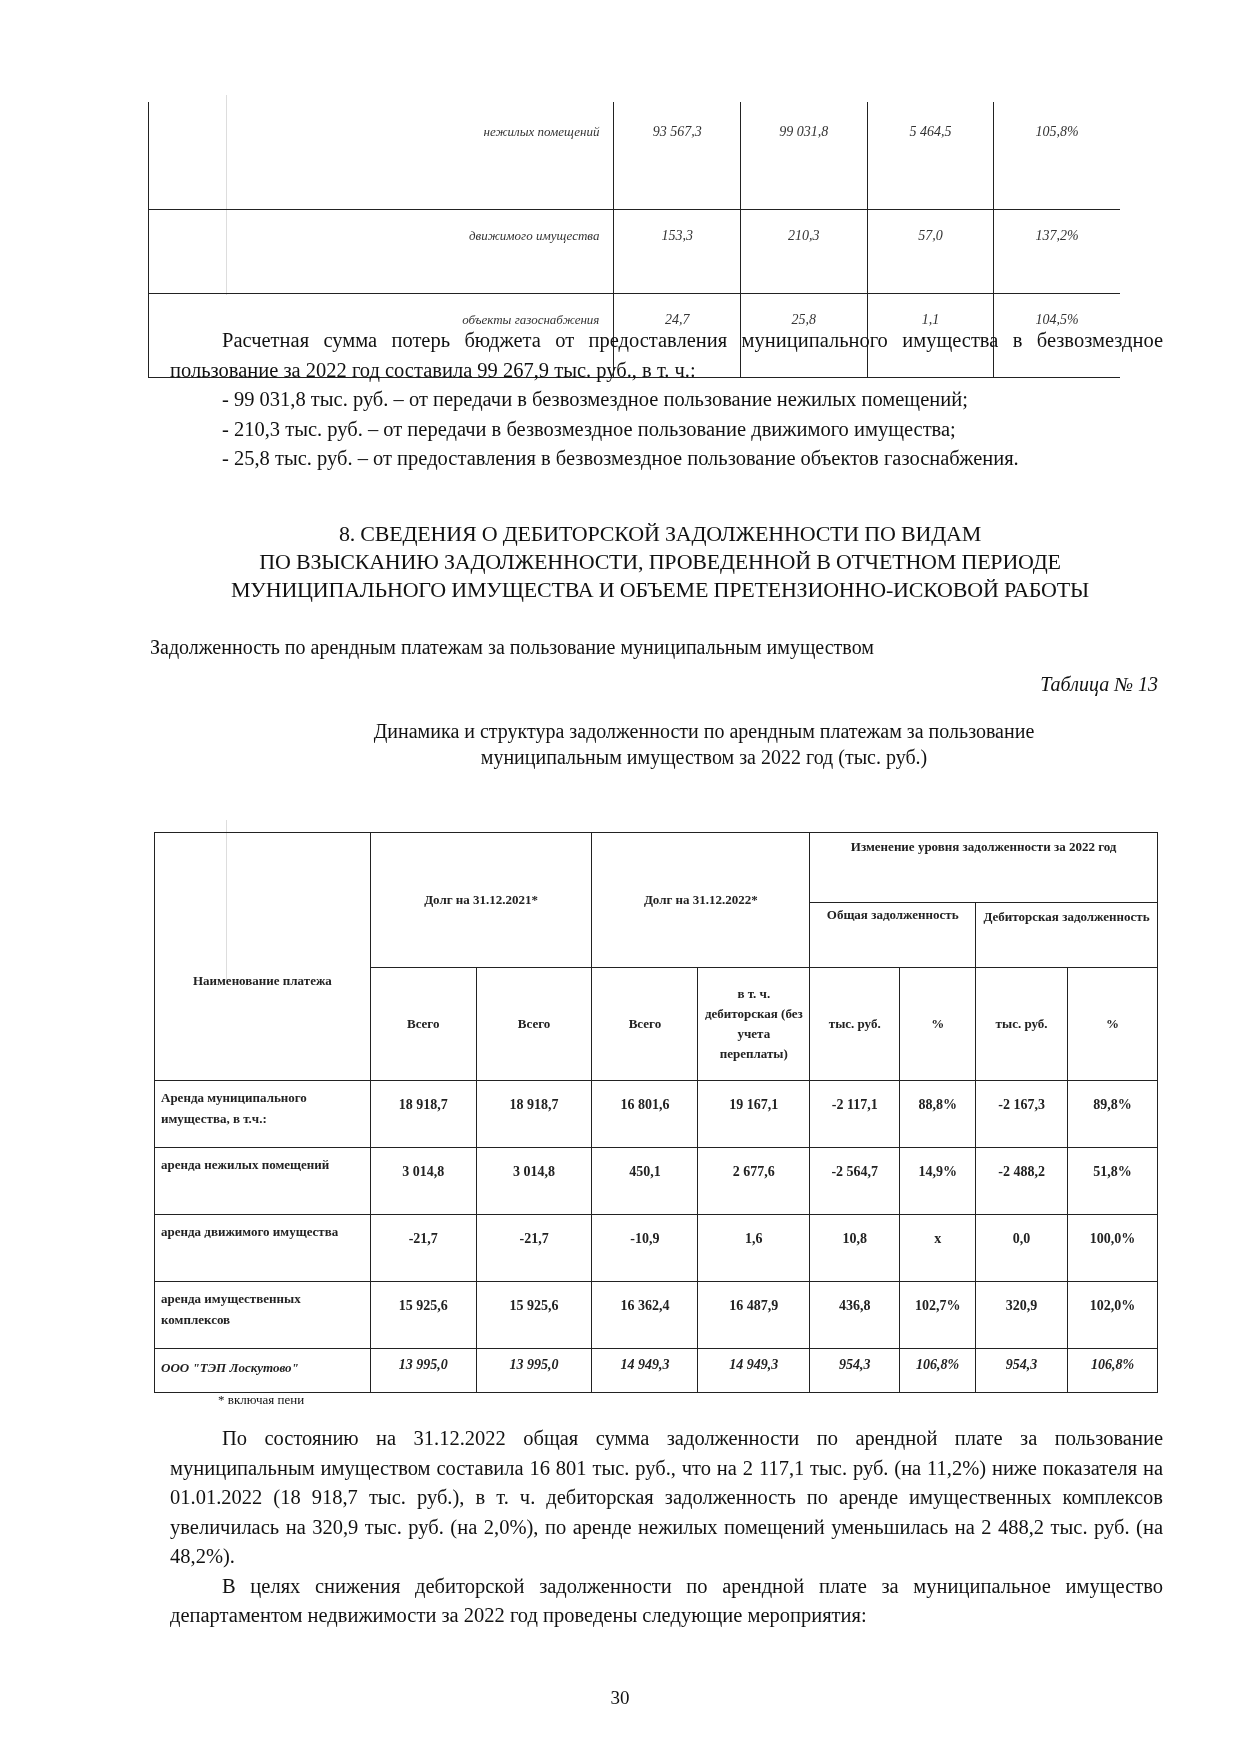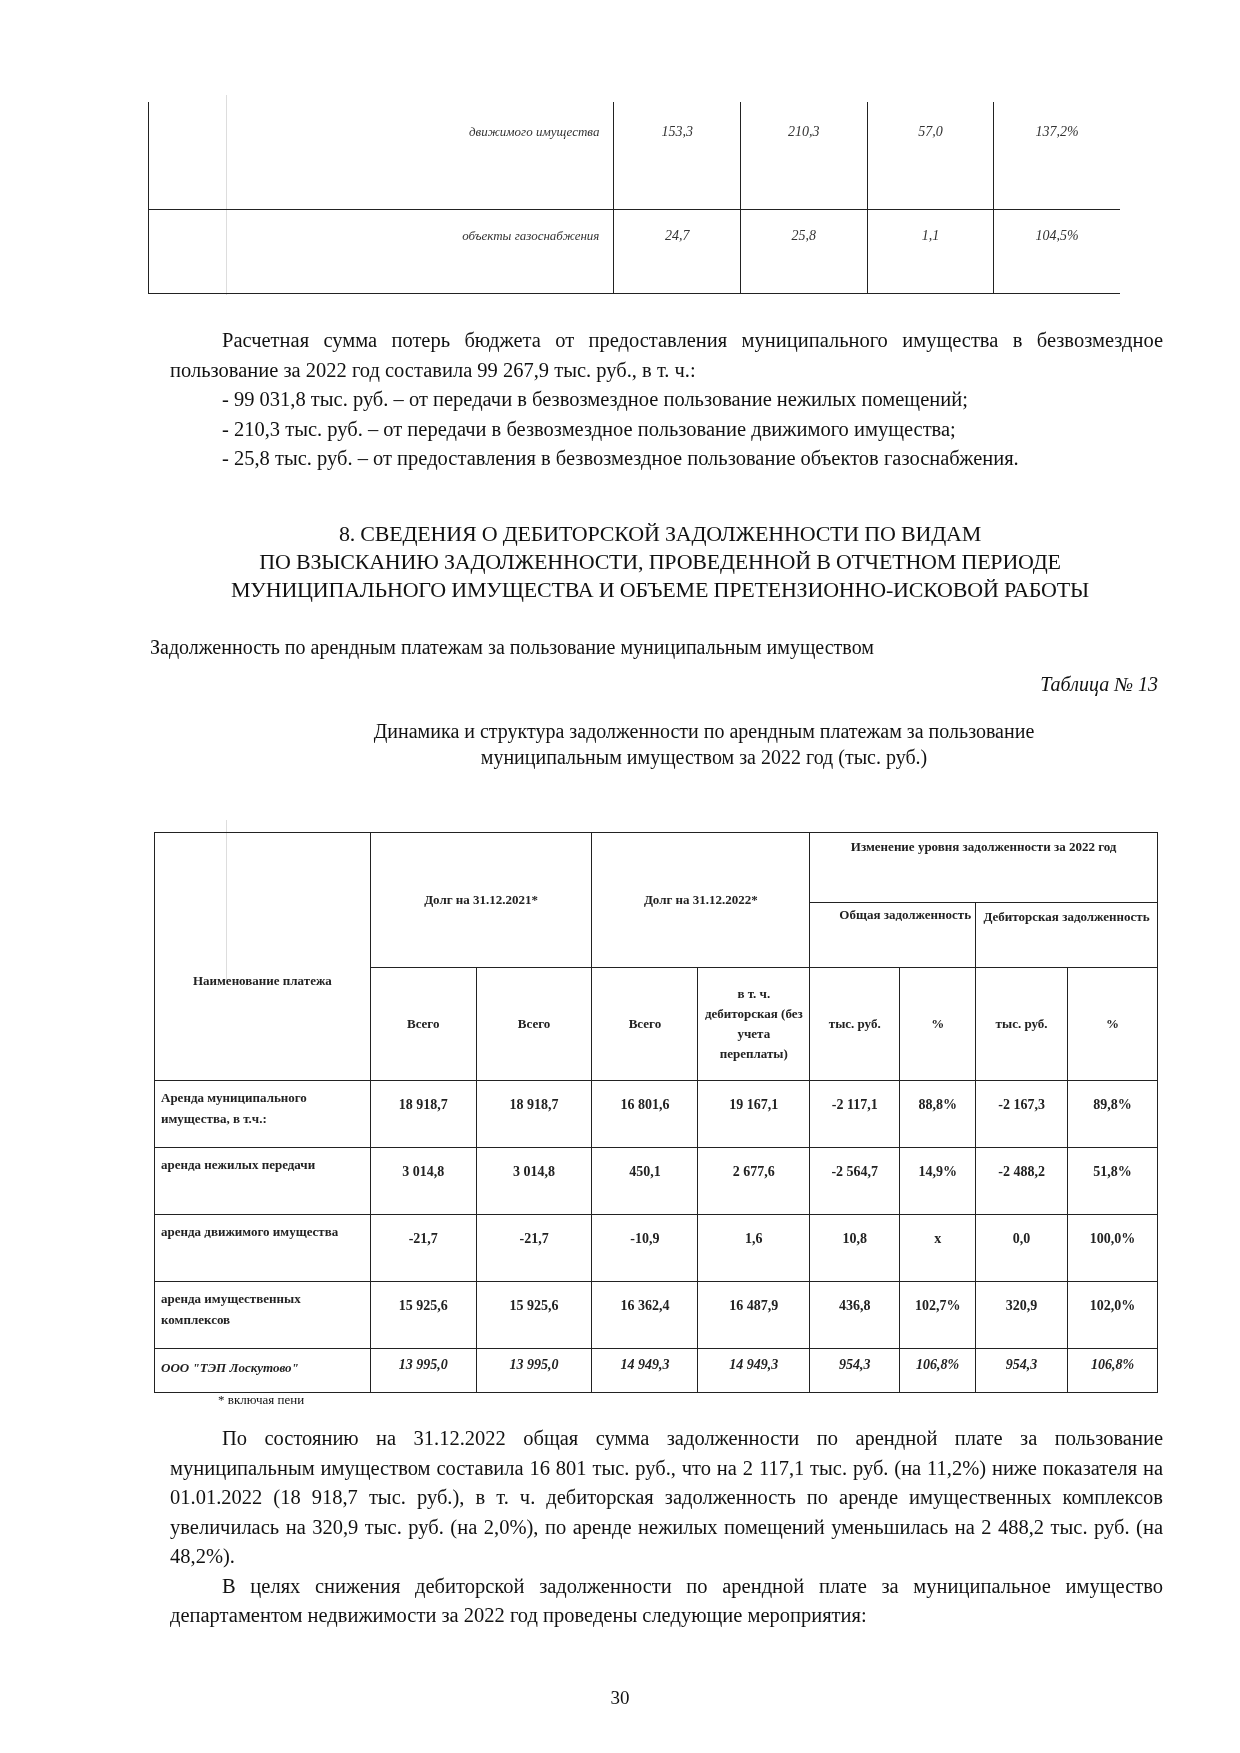--- a/index.html
+++ b/index.html
@@ -52,20 +52,27 @@
   .faint-mark { position: absolute; left: 226px; width: 1px; background: #ddd; }
 </style>
 </head>
 <body>
 
 <div class="faint-mark" style="top:95px;height:200px;"></div>
 <div class="faint-mark" style="top:820px;height:160px;"></div>
 
 <table class="top-table">
   <tbody>
+    <tr>
+      <td class="name">нежилых помещений</td>
+      <td class="num">93 567,3</td>
+      <td class="num">99 031,8</td>
+      <td class="num">5 464,5</td>
+      <td class="num last">105,8%</td>
+    </tr>
     <tr>
       <td class="name">движимого имущества</td>
       <td class="num">153,3</td>
       <td class="num">210,3</td>
       <td class="num">57,0</td>
       <td class="num last">137,2%</td>
     </tr>
     <tr>
       <td class="name">объекты газоснабжения</td>
       <td class="num">24,7</td>
@@ -109,21 +116,21 @@
       <col style="width:90px">
   </colgroup>
   <thead>
     <tr>
       <th rowspan="3" style="vertical-align:middle; padding-top:50px;">Наименование платежа</th>
       <th rowspan="2" colspan="2" style="height:130px;">Долг на 31.12.2021*</th>
       <th rowspan="2" colspan="2">Долг на 31.12.2022*</th>
       <th colspan="4" style="height:58px; vertical-align:top; padding:4px 10px;">Изменение уровня задолженности за 2022 год</th>
     </tr>
     <tr>
-      <th colspan="2" style="height:58px; vertical-align:top; text-align:right;">Общая задолженность</th>
+      <th colspan="2" style="height:58px; vertical-align:top; ">Общая задолженность</th>
       <th colspan="2" style="vertical-align:top; padding-top:4px;">Дебиторская задолженность</th>
     </tr>
     <tr>
       <th style="height:108px;">Всего</th>
       <th>Всего</th>
       <th>Всего</th>
       <th>в т. ч. дебиторская (без учета переплаты)</th>
       <th>тыс. руб.</th>
       <th>%</th>
       <th>тыс. руб.</th>
@@ -136,21 +143,21 @@
         <td>18 918,7</td>
         <td>18 918,7</td>
         <td>16 801,6</td>
         <td>19 167,1</td>
         <td>-2 117,1</td>
         <td>88,8%</td>
         <td>-2 167,3</td>
         <td>89,8%</td>
       </tr>
       <tr class="datarow">
-        <td class="rowname">аренда нежилых передачи</td>
+        <td class="rowname">аренда нежилых помещений</td>
         <td>3 014,8</td>
         <td>3 014,8</td>
         <td>450,1</td>
         <td>2 677,6</td>
         <td>-2 564,7</td>
         <td>14,9%</td>
         <td>-2 488,2</td>
         <td>51,8%</td>
       </tr>
       <tr class="datarow">

